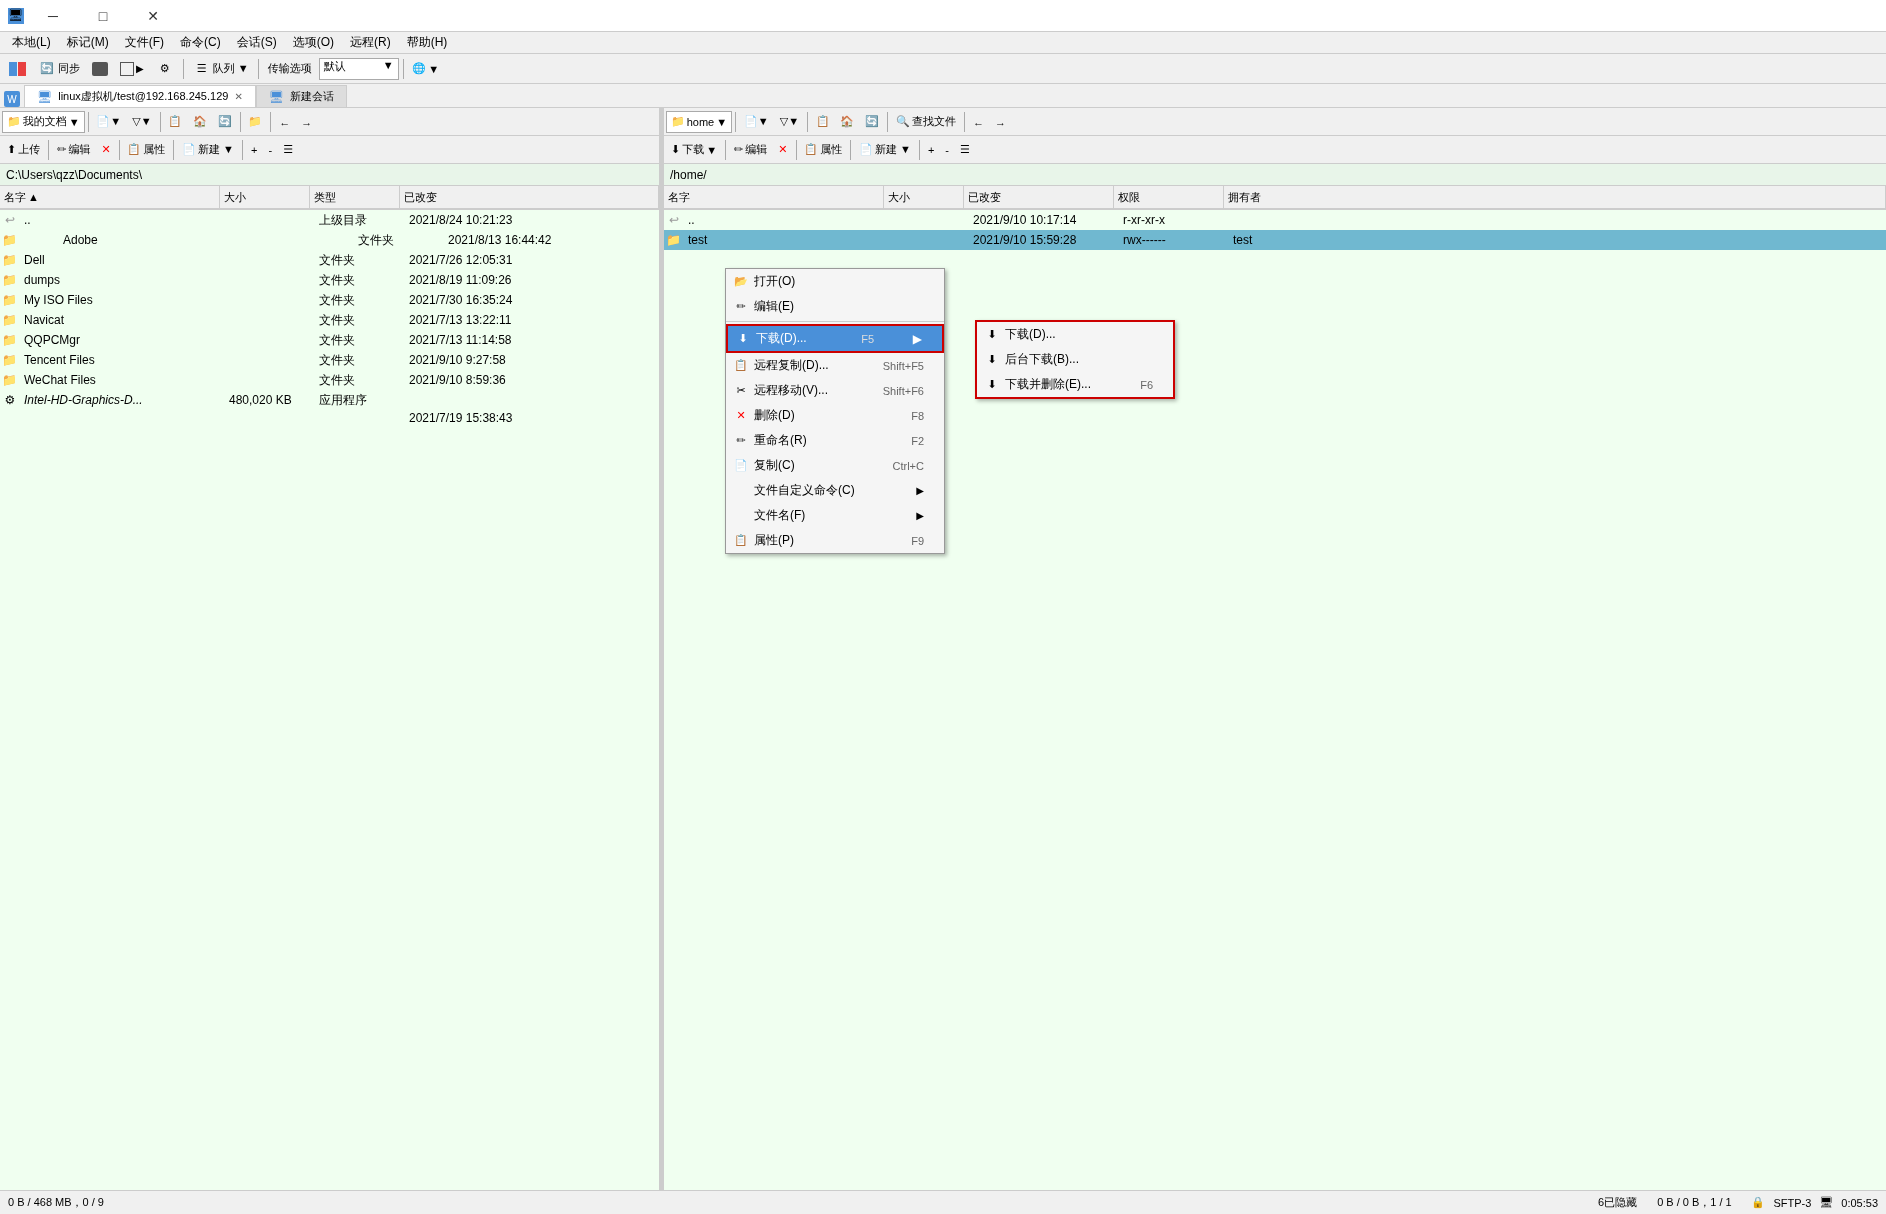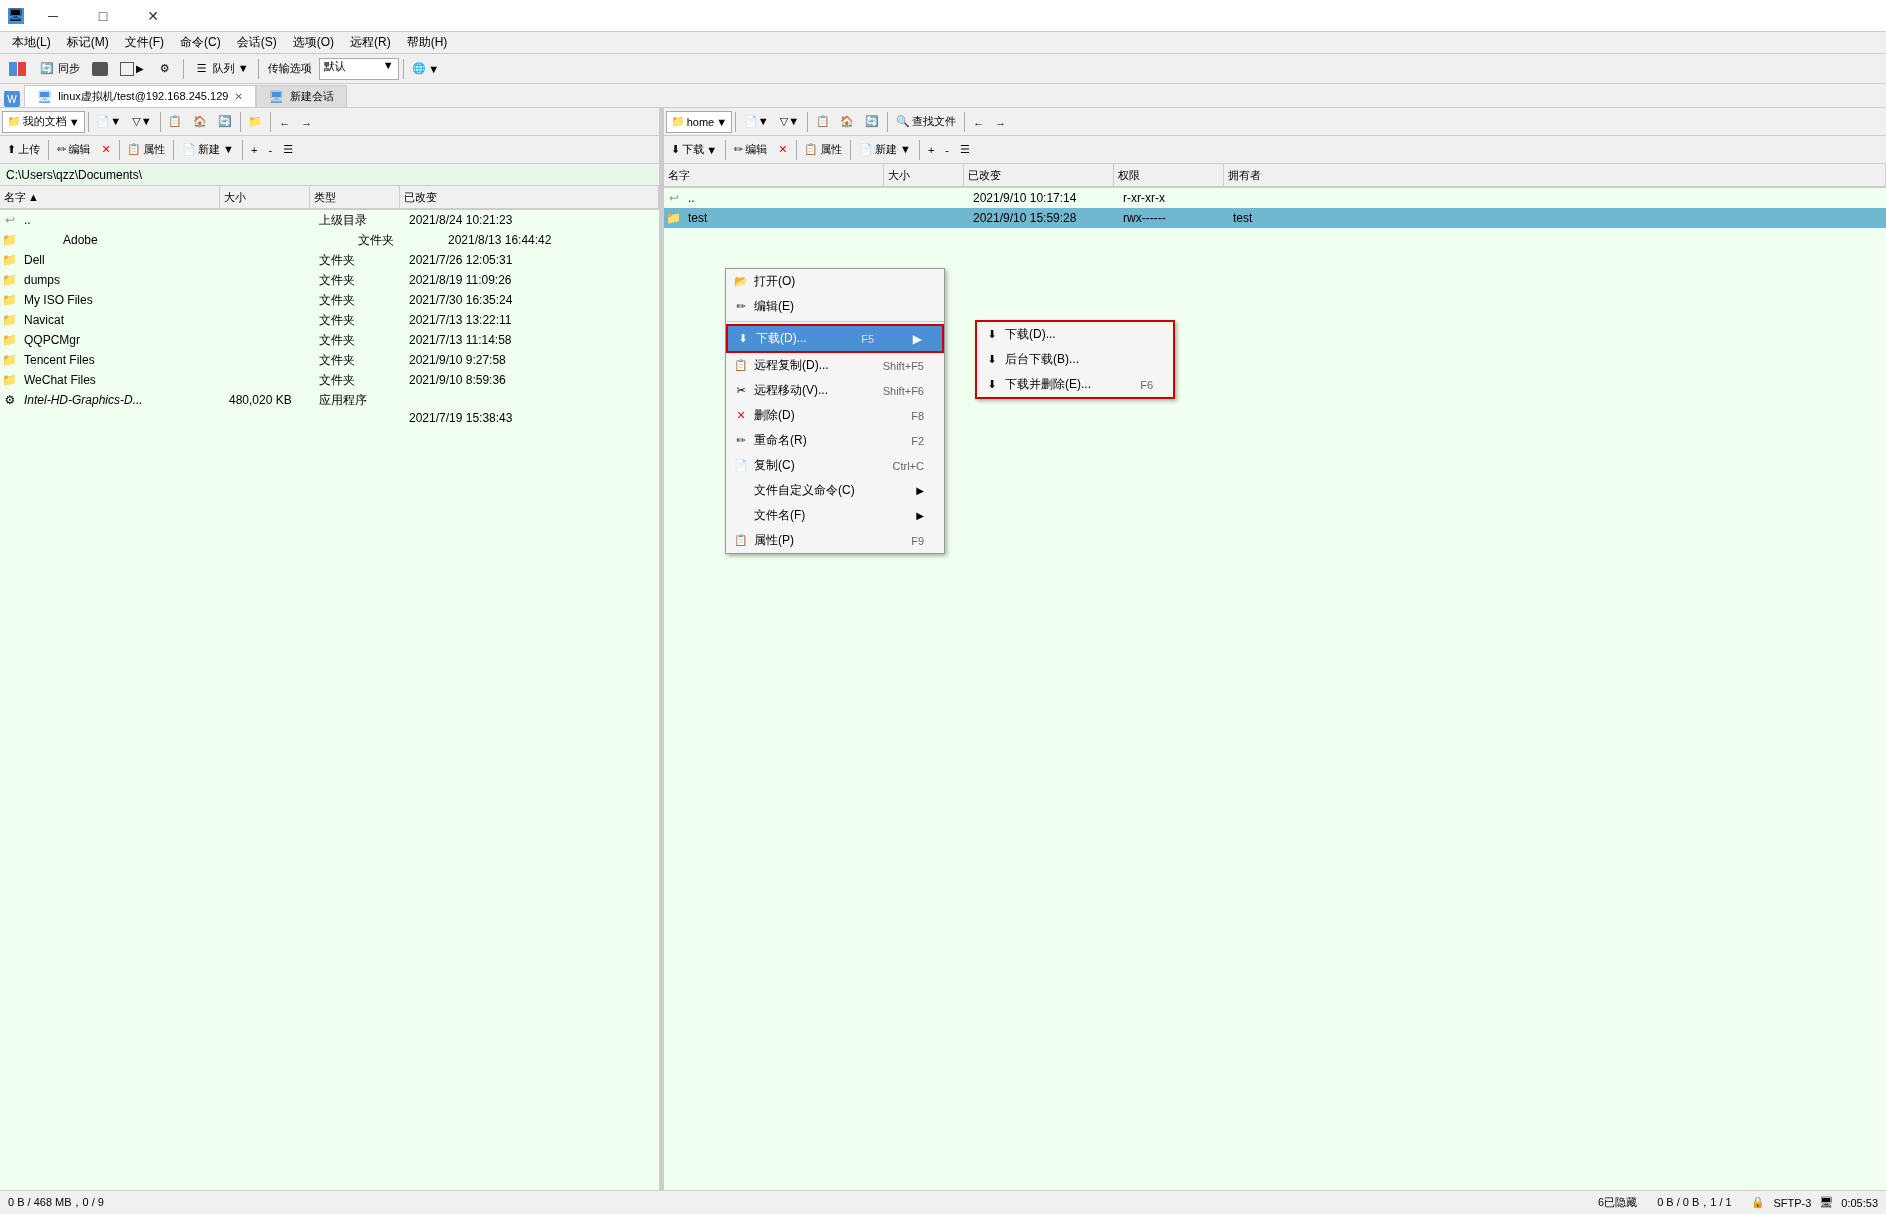--- a/index.html
+++ b/index.html
@@ -397,20 +397,23 @@
       <div class="pt-btn">
         <span>📄</span>
         <span> 新建 ▼</span>
       </div>
       <div class="tb-sep"></div>
       <div class="pt-btn">+</div>
       <div class="pt-btn">-</div>
       <div class="pt-btn">☰</div>
     </div>
 
+    <div class="addr-bar">
+      <span>/home/</span>
+    </div>
 
     <div class="col-header">
       <div class="col" style="width:220px;">
         <span>名字</span>
       </div>
       <div class="col" style="width:80px;">
         <span>大小</span>
       </div>
       <div class="col" style="width:150px;">
         <span>已改变</span>

